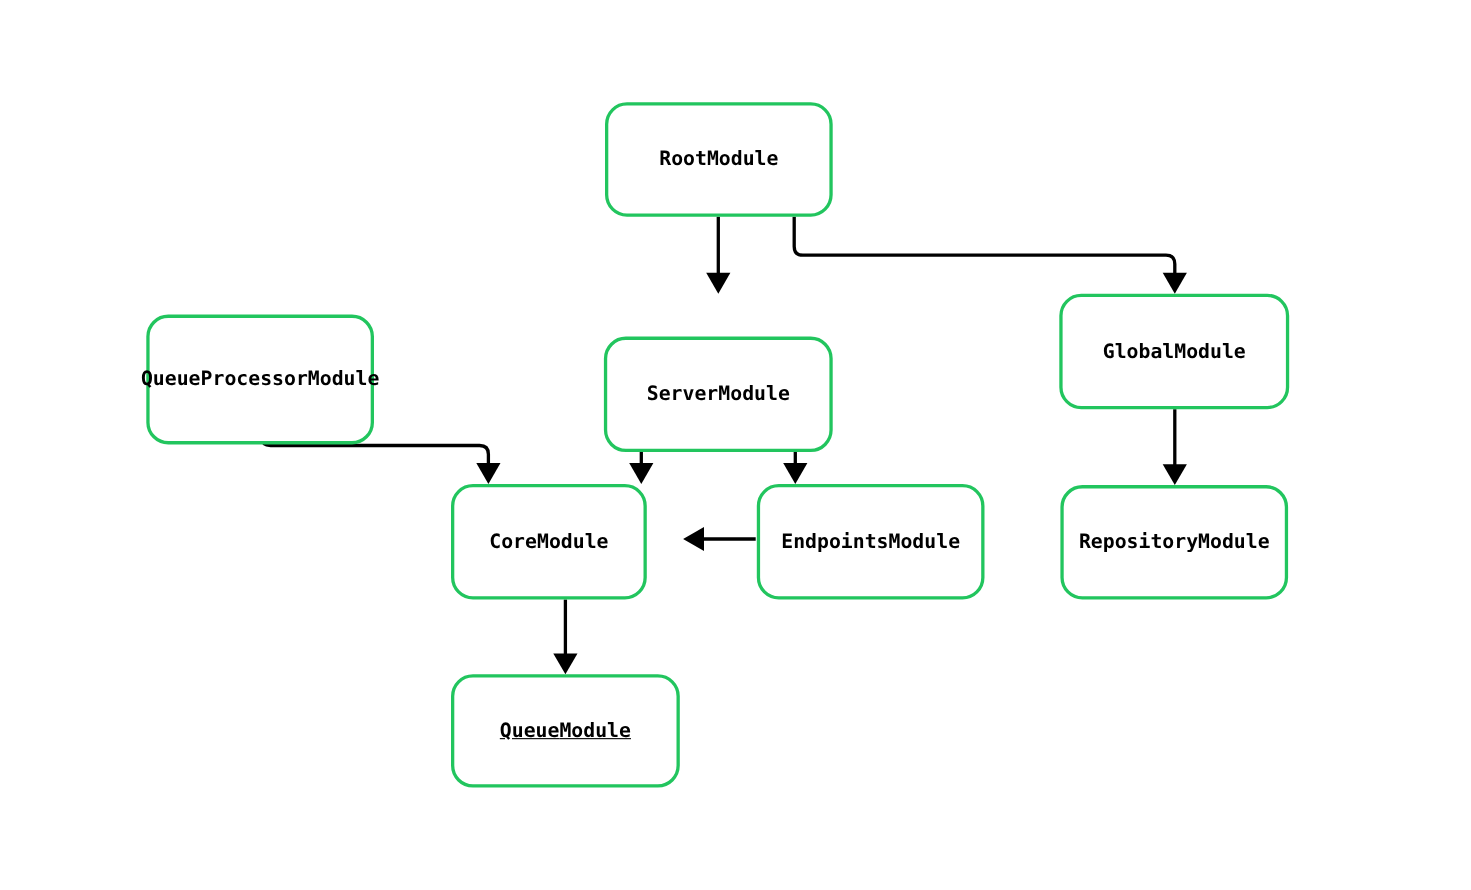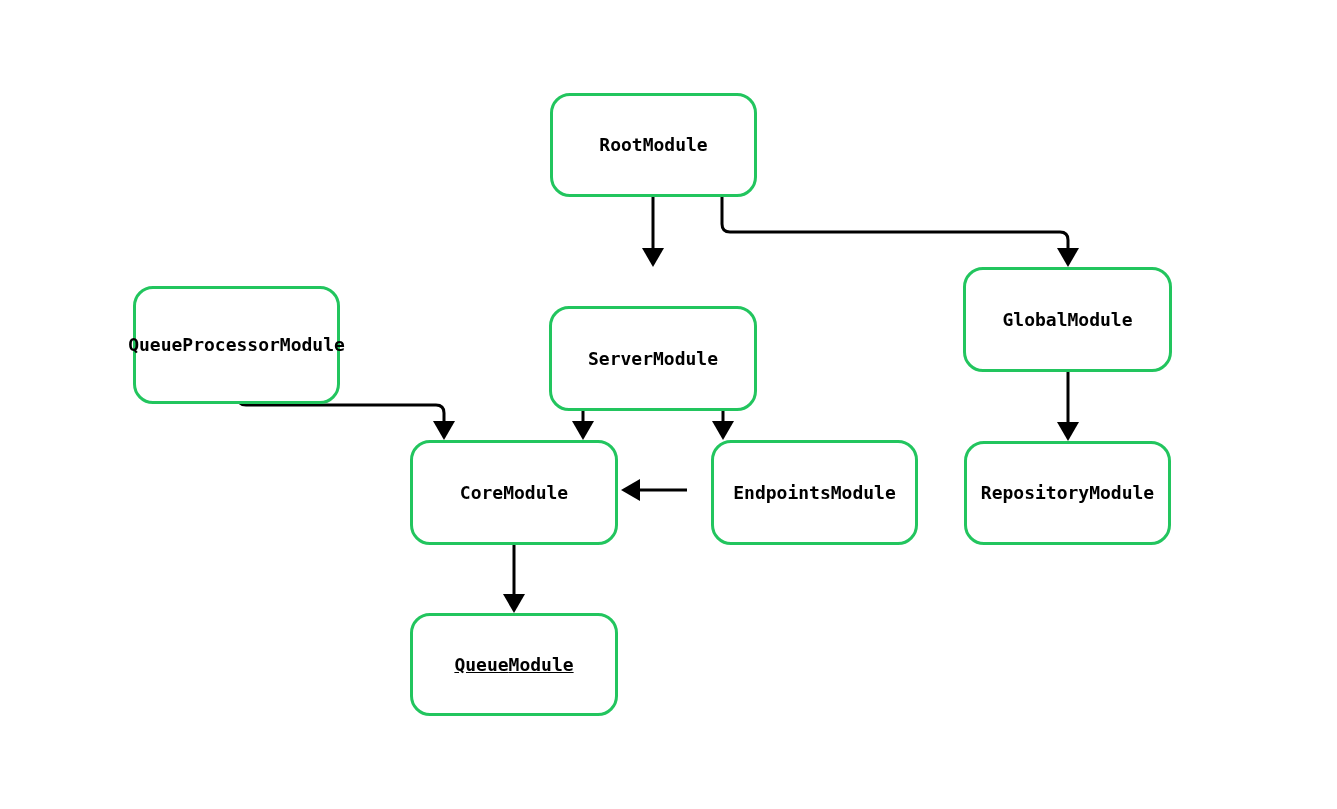--- a/index.html
+++ b/index.html
@@ -39,22 +39,22 @@
     font-family: "DejaVu Sans Mono", "Liberation Mono", monospace;
     font-weight: bold;
     font-size: 18px;
     line-height: 22px;
     color: #000000;
   }
   .node-root          { left: 550px; top:  93px; width: 207px; height: 104px; }
   .node-queueprocessor{ left: 133px; top: 269px; width: 207px; height: 118px; margin-top: 17px; }
   .node-server        { left: 549px; top: 267px; width: 208px; height: 105px; margin-top: 39px; }
   .node-global        { left: 963px; top: 267px; width: 209px; height: 105px; }
-  .node-core          { left: 410px; top: 440px; width: 208px; height: 105px; }
-  .node-endpoints     { left: 688px; top: 440px; width: 207px; height: 105px; margin-left: 23px; }
+  .node-core          { left: 410px; top: 440px; width: 178px; height: 105px; }
+  .node-endpoints     { left: 688px; top: 440px; width: 207px; height: 105px; }
   .node-repository    { left: 964px; top: 441px; width: 207px; height: 104px; justify-content: center; }
   .node-queue         { left: 410px; top: 613px; width: 208px; height: 103px; text-decoration: underline; }
 </style>
 </head>
 <body>
 
 <div class="canvas">
 
   <svg class="edges" viewBox="0 0 1337 809" xmlns="http://www.w3.org/2000/svg" aria-hidden="true">
 

